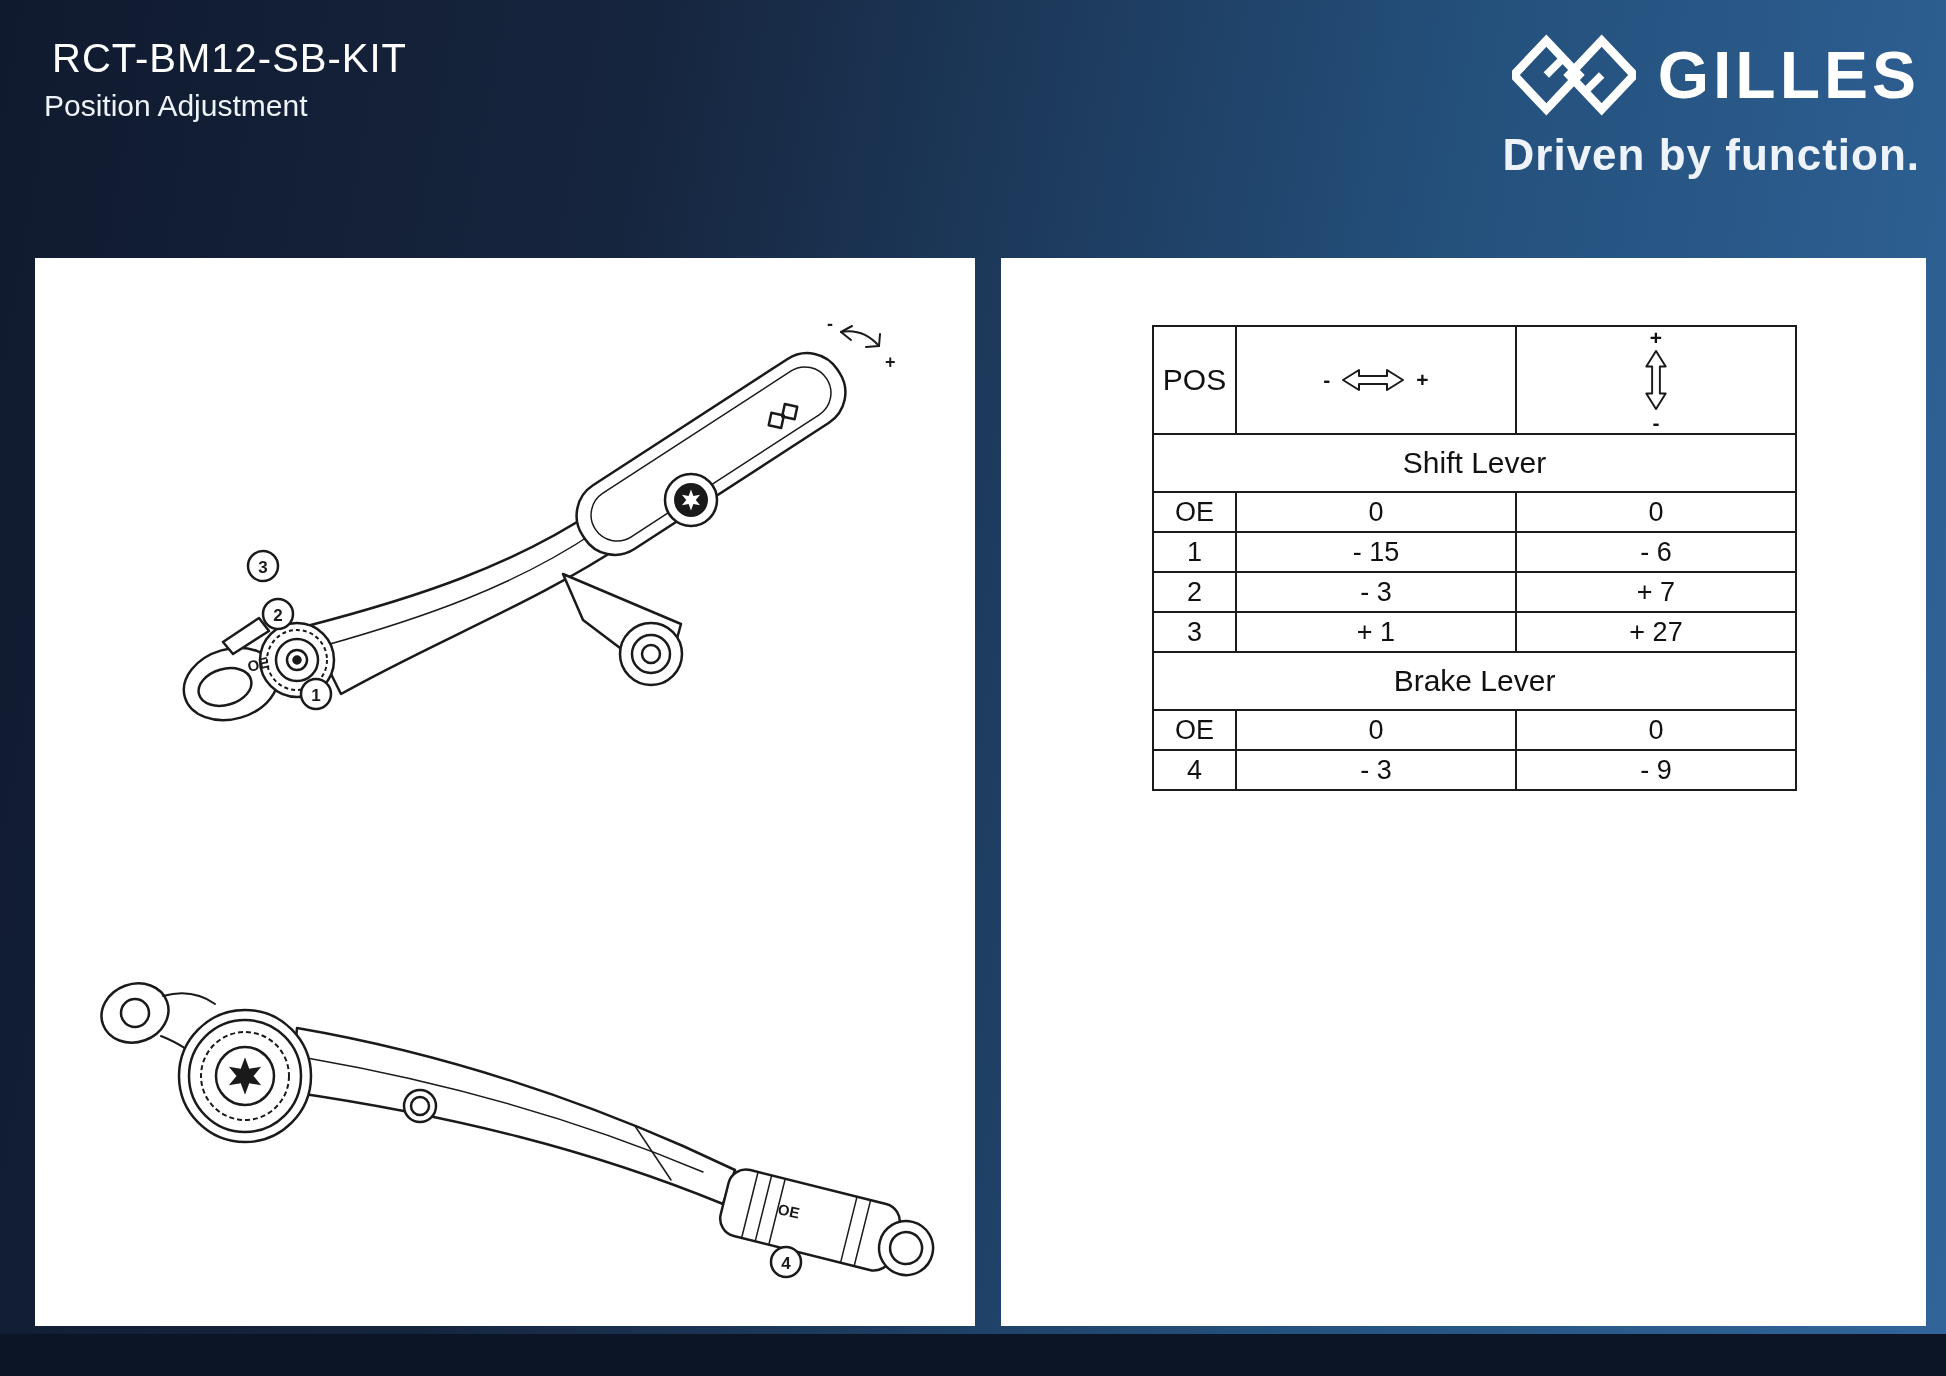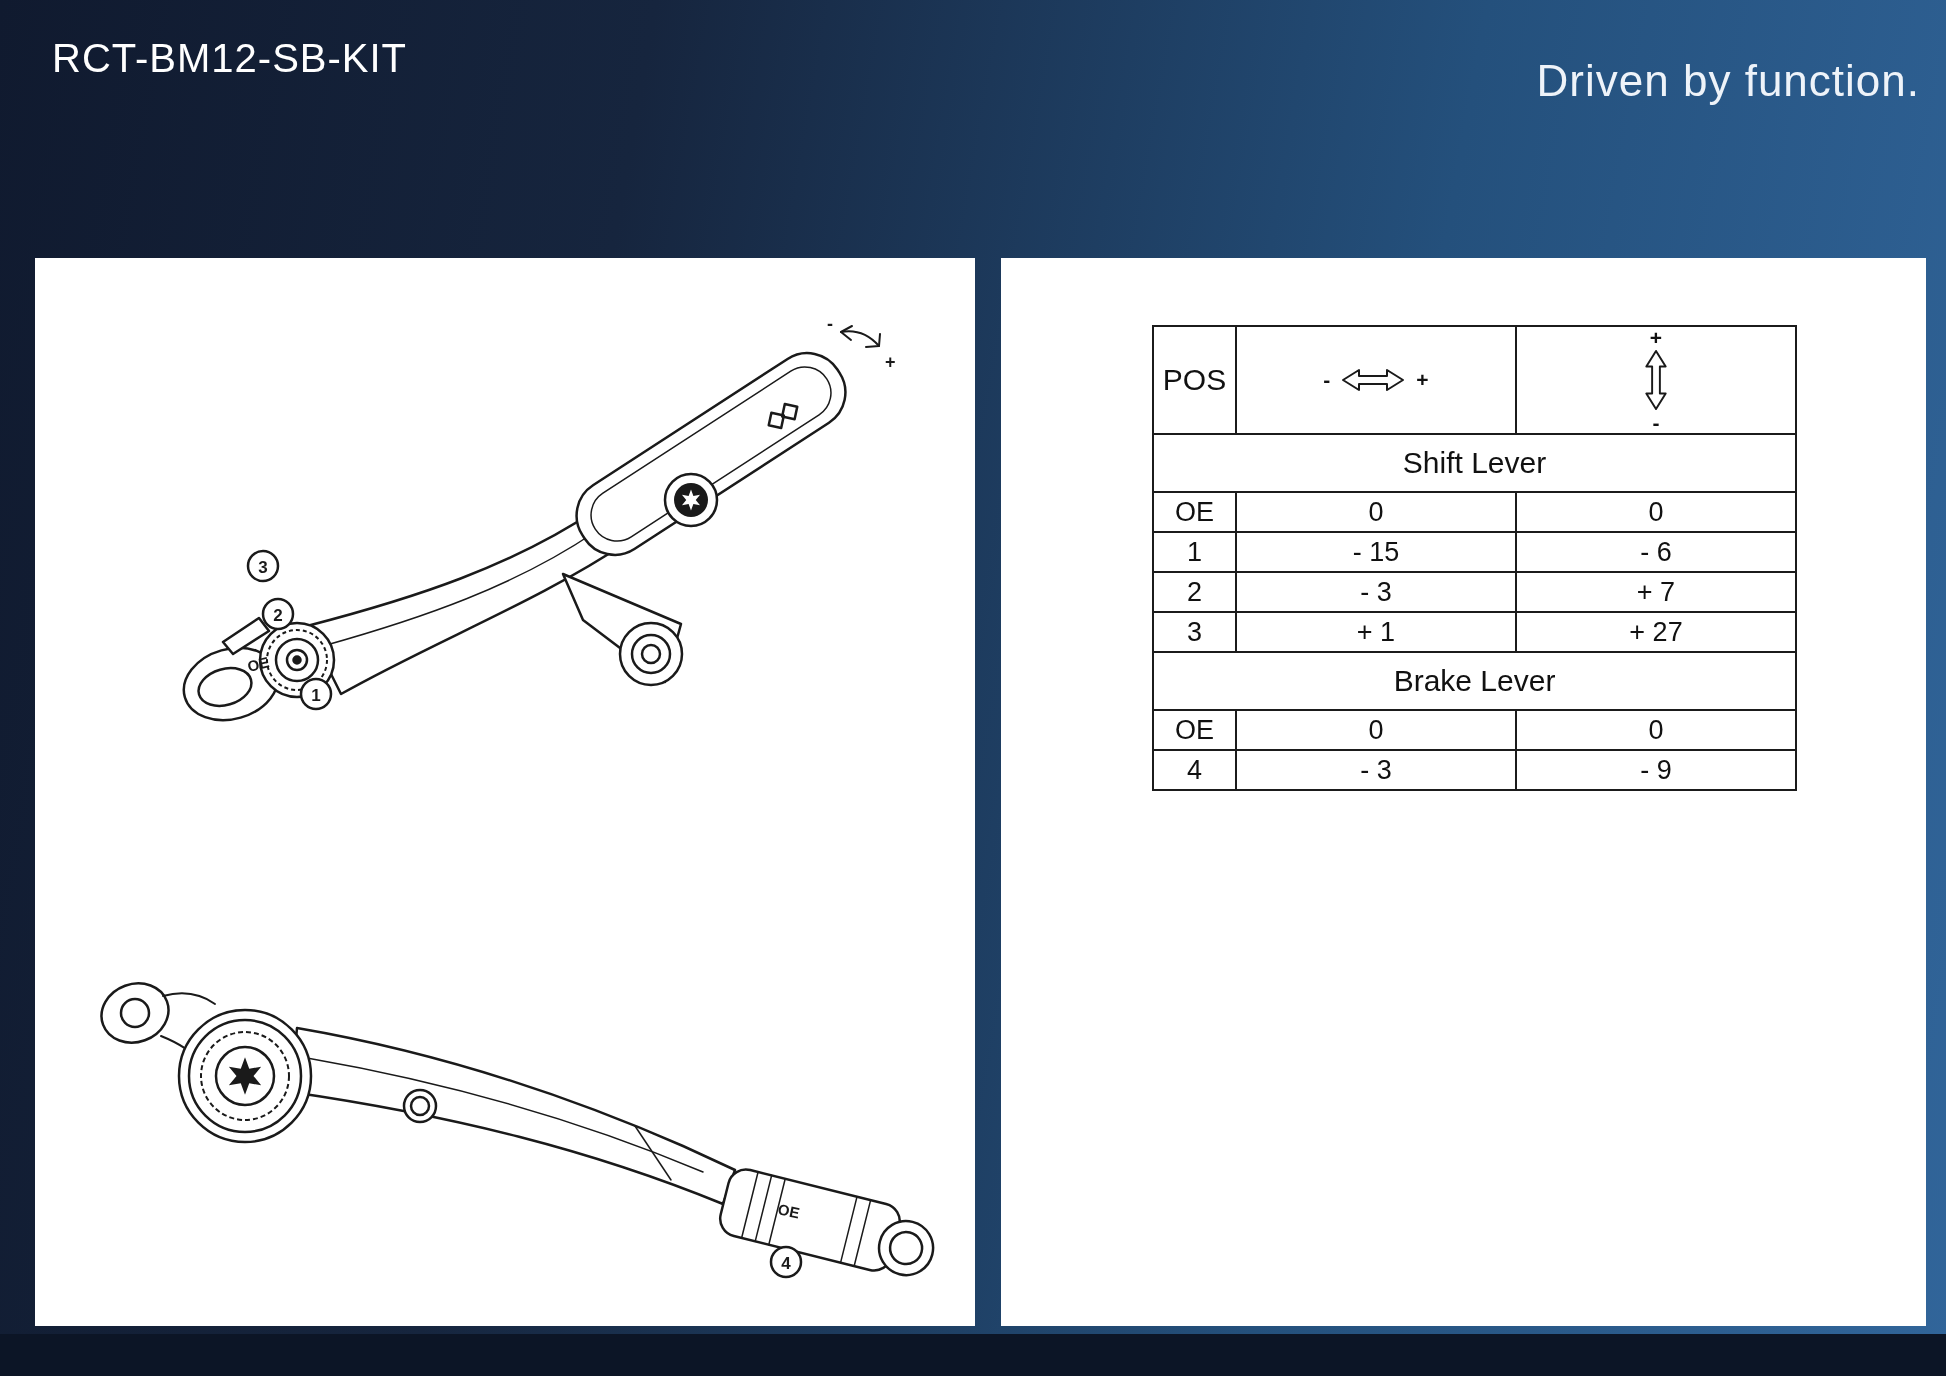--- a/index.html
+++ b/index.html
@@ -12,21 +12,21 @@
   }
 
   
   .doc-title { position: absolute; left: 44px; top: 36px; color: #ffffff; }
   .doc-title .t1 { font-size: 40px; font-weight: 400; letter-spacing: 1px; margin-left: 8px; }
   .doc-title .t2 { font-size: 30px; font-weight: 300; margin-top: 8px; color: #eef3f9; }
 
   .brand { position: absolute; right: 26px; top: 30px; color: #ffffff; text-align: right; }
   .brand-row { display: flex; align-items: center; justify-content: flex-end; gap: 22px; }
   .brand-name { font-size: 66px; font-weight: 700; letter-spacing: 4px; line-height: 1; }
-  .tagline { font-size: 44px; font-weight: 400; letter-spacing: 1px; margin-top: 26px; color: #eef3f9; }
+  .tagline { font-size: 44px; font-weight: 700; letter-spacing: 1px; margin-top: 10px; color: #eef3f9; }
 
   
   .panel { position: absolute; top: 258px; height: 1068px; background: #ffffff; }
   .panel-left  { left: 35px;   width: 940px; }
   .panel-right { left: 1001px; width: 925px; }
 
   .footer-band { position: absolute; left: 0; right: 0; bottom: 0; height: 42px; background: #0c1526; }
 
   
   .table-wrap { position: absolute; left: 151px; top: 67px; }
@@ -50,23 +50,35 @@
 
   svg.drawing { position: absolute; left: 0; }
   .shift-svg { top: 10px; }
   .brake-svg { top: 600px; }
 </style>
 </head>
 <body>
 
 <div class="doc-title">
   <div class="t1">RCT-BM12-SB-KIT</div>
+  <div class="t2">Position Adjustment</div>
 </div>
 
 <div class="brand">
+  <div class="brand-row">
+    <svg width="124" height="90" viewBox="0 0 130 92">
+      <g stroke="#ffffff" stroke-width="9" fill="none" stroke-linejoin="miter">
+        <path d="M 36,10 L 70,46 L 36,82 L 2,46 Z"></path>
+        <path d="M 94,10 L 128,46 L 94,82 L 60,46 Z"></path>
+        <path d="M 36,46 L 54,28" stroke-width="8"></path>
+        <path d="M 94,46 L 76,64" stroke-width="8"></path>
+      </g>
+    </svg>
+    <div class="brand-name">GILLES</div>
+  </div>
   <div class="tagline">Driven by function.</div>
 </div>
 
 <div class="panel panel-left">
 
   <svg class="drawing shift-svg" width="940" height="560" viewBox="0 0 940 560">
     <g stroke="#1a1a1a" stroke-width="2.5" fill="none" stroke-linejoin="round" stroke-linecap="round">
 
       <ellipse cx="196" cy="416" rx="48" ry="35" transform="rotate(-16 196 416)" fill="#ffffff"></ellipse>
       <ellipse cx="190" cy="419" rx="27" ry="18" transform="rotate(-16 190 419)" fill="#ffffff"></ellipse>

